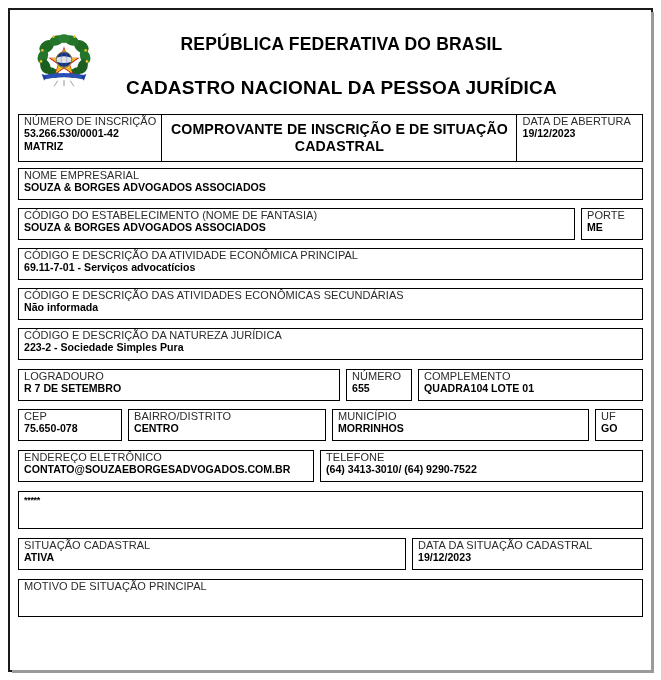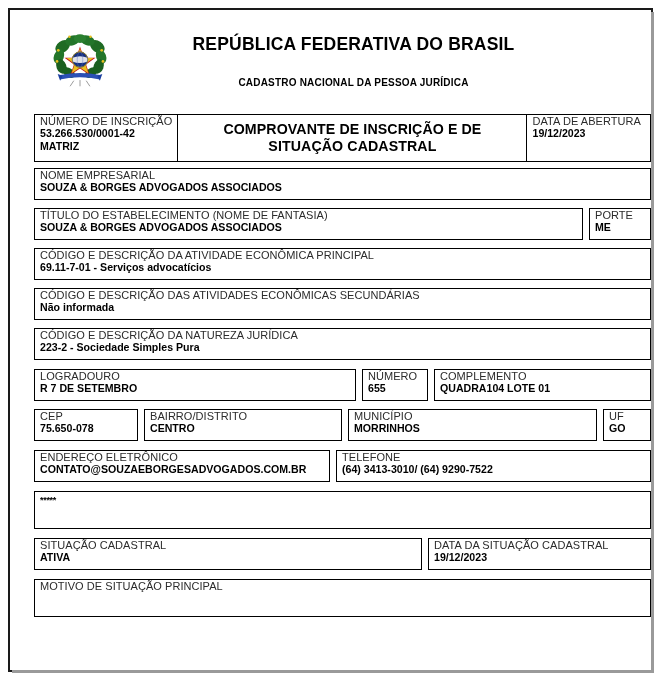--- a/index.html
+++ b/index.html
@@ -34,22 +34,21 @@
     right: -3px;
     bottom: -3px;
     border-right: 3px solid #9a9a9a;
     border-bottom: 3px solid #9a9a9a;
     pointer-events: none;
   }
 
   .page-inner {
     position: absolute;
     left: 0; top: 0; right: 0; bottom: 0;
-    padding: 6px 0 8px 8px;
-    margin-left: 16px;
+    padding: 6px 8px 8px 8px;
   }
 
   
   .doc-header {
     display: flex;
     align-items: flex-start;
     height: 98px;
     padding-top: 6px;
   }
   .emblem-wrap {
@@ -70,21 +69,21 @@
     text-align: center;
     padding-right: 70px;
   }
   .title-main {
     font-size: 17.5px;
     font-weight: bold;
     letter-spacing: 0.2px;
     margin-top: 12px;
   }
   .title-sub {
-    font-size: 10px;
+    font-size: 19px;
     font-weight: bold;
     letter-spacing: 0.2px;
     margin-top: 22px;
   }
 
   
   .row {
     display: flex;
     align-items: stretch;
     margin-bottom: 5px;
@@ -229,21 +228,21 @@
 
   <div class="row mb-8">
     <div class="box grow">
       <div class="lbl">NOME EMPRESARIAL</div>
       <div class="val">SOUZA &amp; BORGES ADVOGADOS ASSOCIADOS</div>
     </div>
   </div>
 
   <div class="row mb-8">
     <div class="box grow">
-      <div class="lbl">TÍTULO DO ESTABELECIMENTO (NOME DE FANTASIA)</div>
+      <div class="lbl">CÓDIGO DO ESTABELECIMENTO (NOME DE FANTASIA)</div>
       <div class="val">SOUZA &amp; BORGES ADVOGADOS ASSOCIADOS</div>
     </div>
     <div class="gap-6"></div>
     <div class="box" style="width:62px;">
       <div class="lbl">PORTE</div>
       <div class="val">ME</div>
     </div>
   </div>
 
   <div class="row mb-8">

